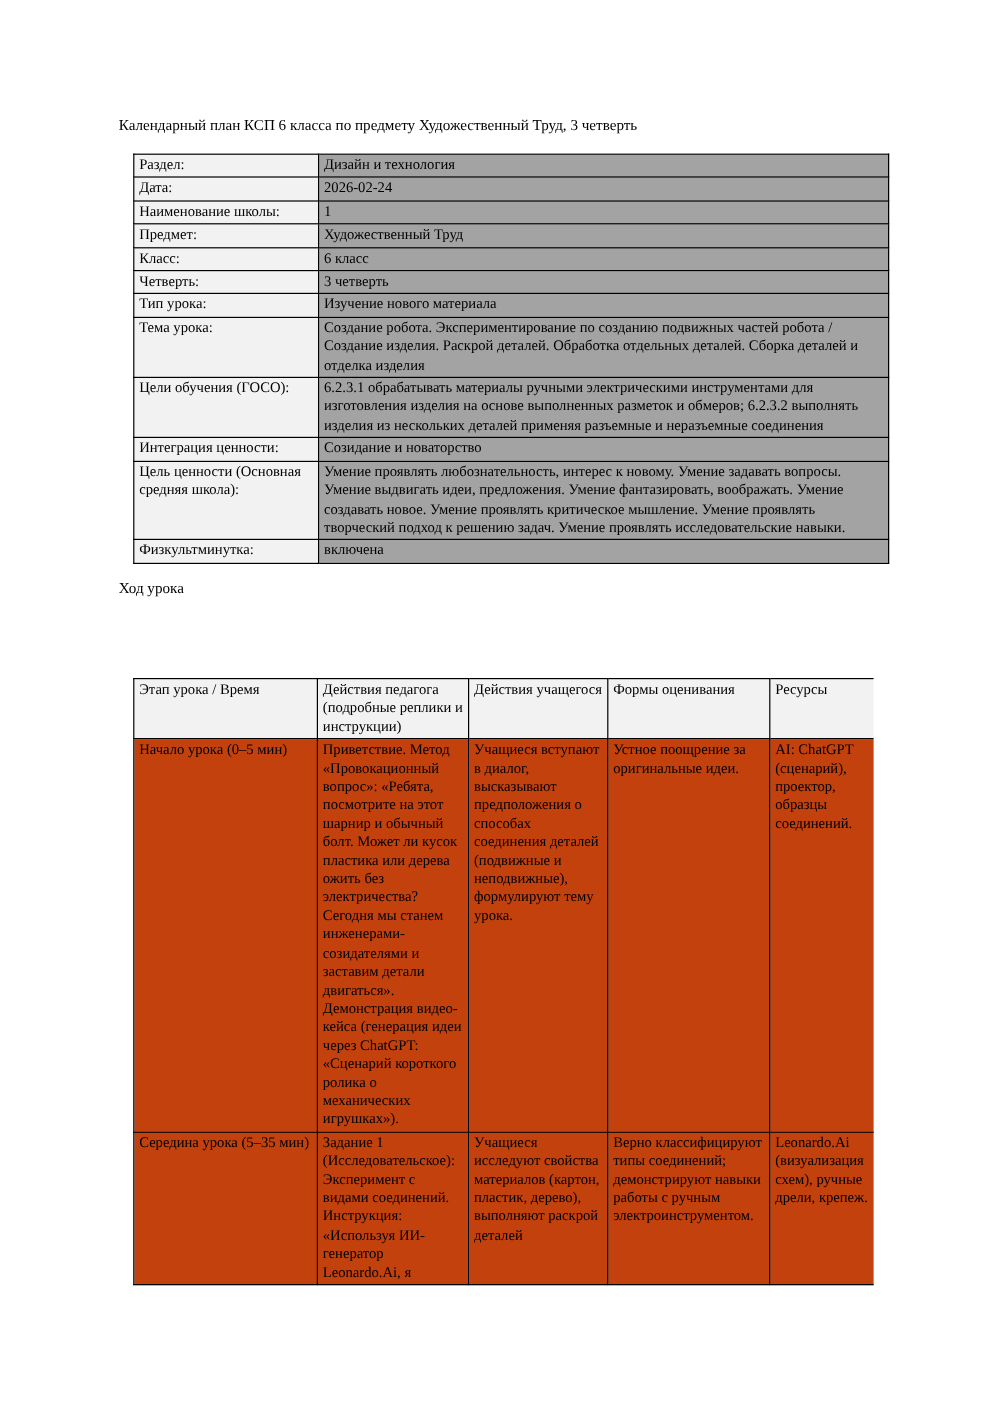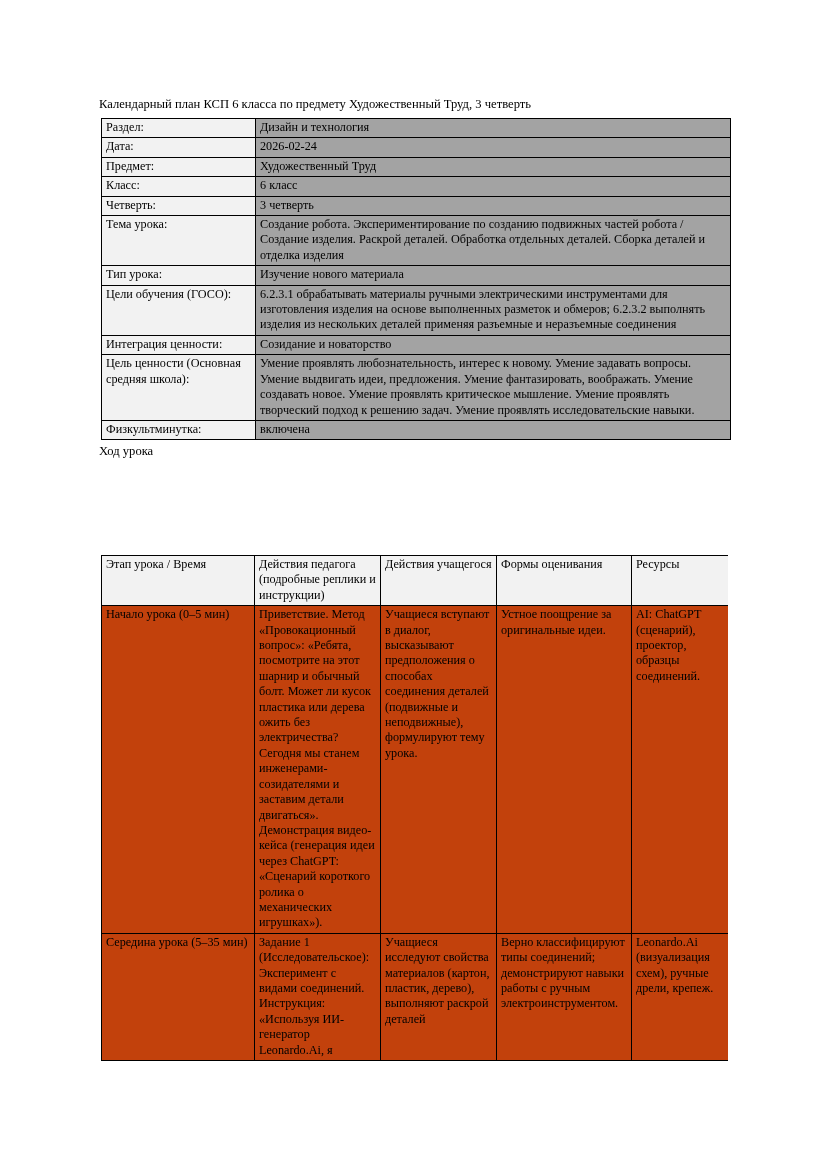--- a/index.html
+++ b/index.html
@@ -18,28 +18,28 @@
     position: relative;
     width: 827px;
     height: 1170px;
     box-sizing: border-box;
     padding: 96px 99px 0 99px;
     background: #ffffff;
   }
   .doc-title {
     font-size: 12.6px;
     line-height: 16px;
-    margin: 0 0 6px 0;
+    margin: 0 0 16px 0;
     white-space: nowrap;
   }
   table.doc-table {
     border-collapse: collapse;
     table-layout: fixed;
     width: 629px;
-    margin: 2px;
+    margin: 12px;
     font-size: 12.2px;
     line-height: 15.4px;
   }
   table.doc-table td,
   table.doc-table th {
     border: 1px solid #000000;
     padding: 1px 4px 2px 4px;
     vertical-align: top;
     text-align: left;
     font-weight: normal;
@@ -98,38 +98,42 @@
     <tbody>
       <tr>
         <td class="label-cell">Раздел:</td>
         <td class="value-cell">Дизайн и технология</td>
       </tr>
       <tr>
         <td class="label-cell">Дата:</td>
         <td class="value-cell">2026-02-24</td>
       </tr>
       <tr>
+        <td class="label-cell">Наименование школы:</td>
+        <td class="value-cell">1</td>
+      </tr>
+      <tr>
         <td class="label-cell">Предмет:</td>
         <td class="value-cell">Художественный Труд</td>
       </tr>
       <tr>
         <td class="label-cell">Класс:</td>
         <td class="value-cell">6 класс</td>
       </tr>
       <tr>
         <td class="label-cell">Четверть:</td>
         <td class="value-cell">3 четверть</td>
       </tr>
       <tr>
+        <td class="label-cell">Тип урока:</td>
+        <td class="value-cell">Изучение нового материала</td>
+      </tr>
+      <tr>
         <td class="label-cell">Тема урока:</td>
         <td class="value-cell">Создание робота. Экспериментирование по созданию подвижных частей робота / Создание изделия. Раскрой деталей. Обработка отдельных деталей. Сборка деталей и отделка изделия</td>
-      </tr>
-      <tr>
-        <td class="label-cell">Тип урока:</td>
-        <td class="value-cell">Изучение нового материала</td>
       </tr>
       <tr>
         <td class="label-cell">Цели обучения (ГОСО):</td>
         <td class="value-cell">6.2.3.1 обрабатывать материалы ручными электрическими инструментами для изготовления изделия на основе выполненных разметок и обмеров; 6.2.3.2 выполнять изделия из нескольких деталей применяя разъемные и неразъемные соединения</td>
       </tr>
       <tr>
         <td class="label-cell">Интеграция ценности:</td>
         <td class="value-cell">Созидание и новаторство</td>
       </tr>
       <tr>

